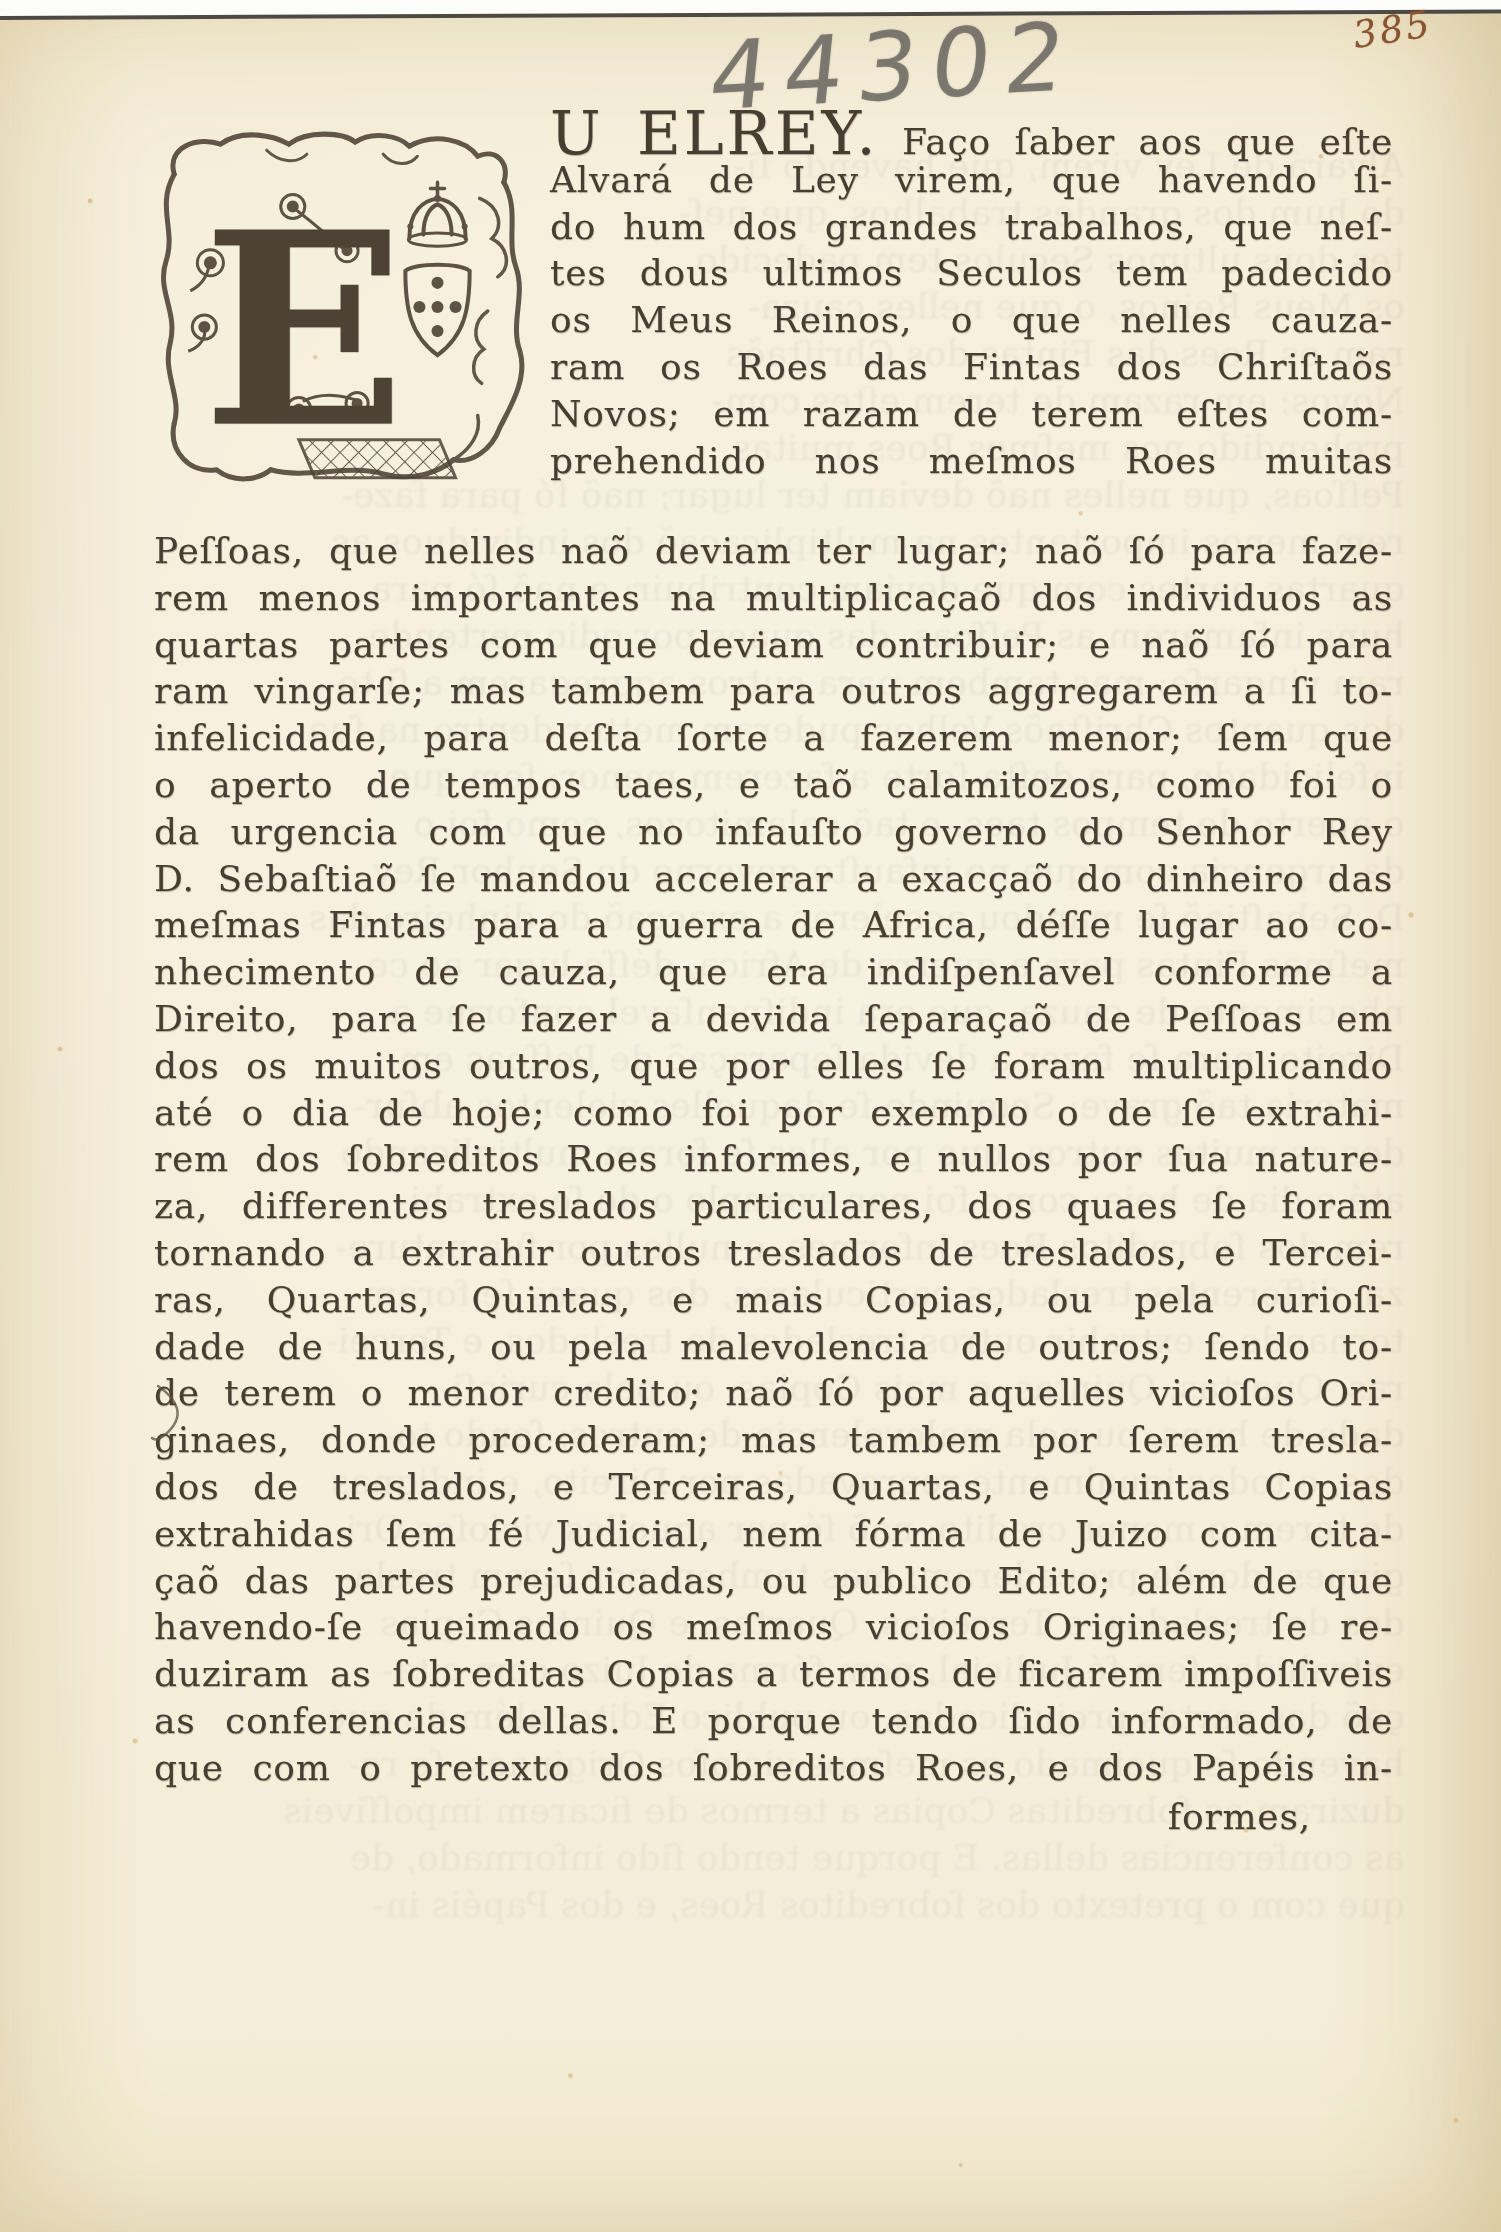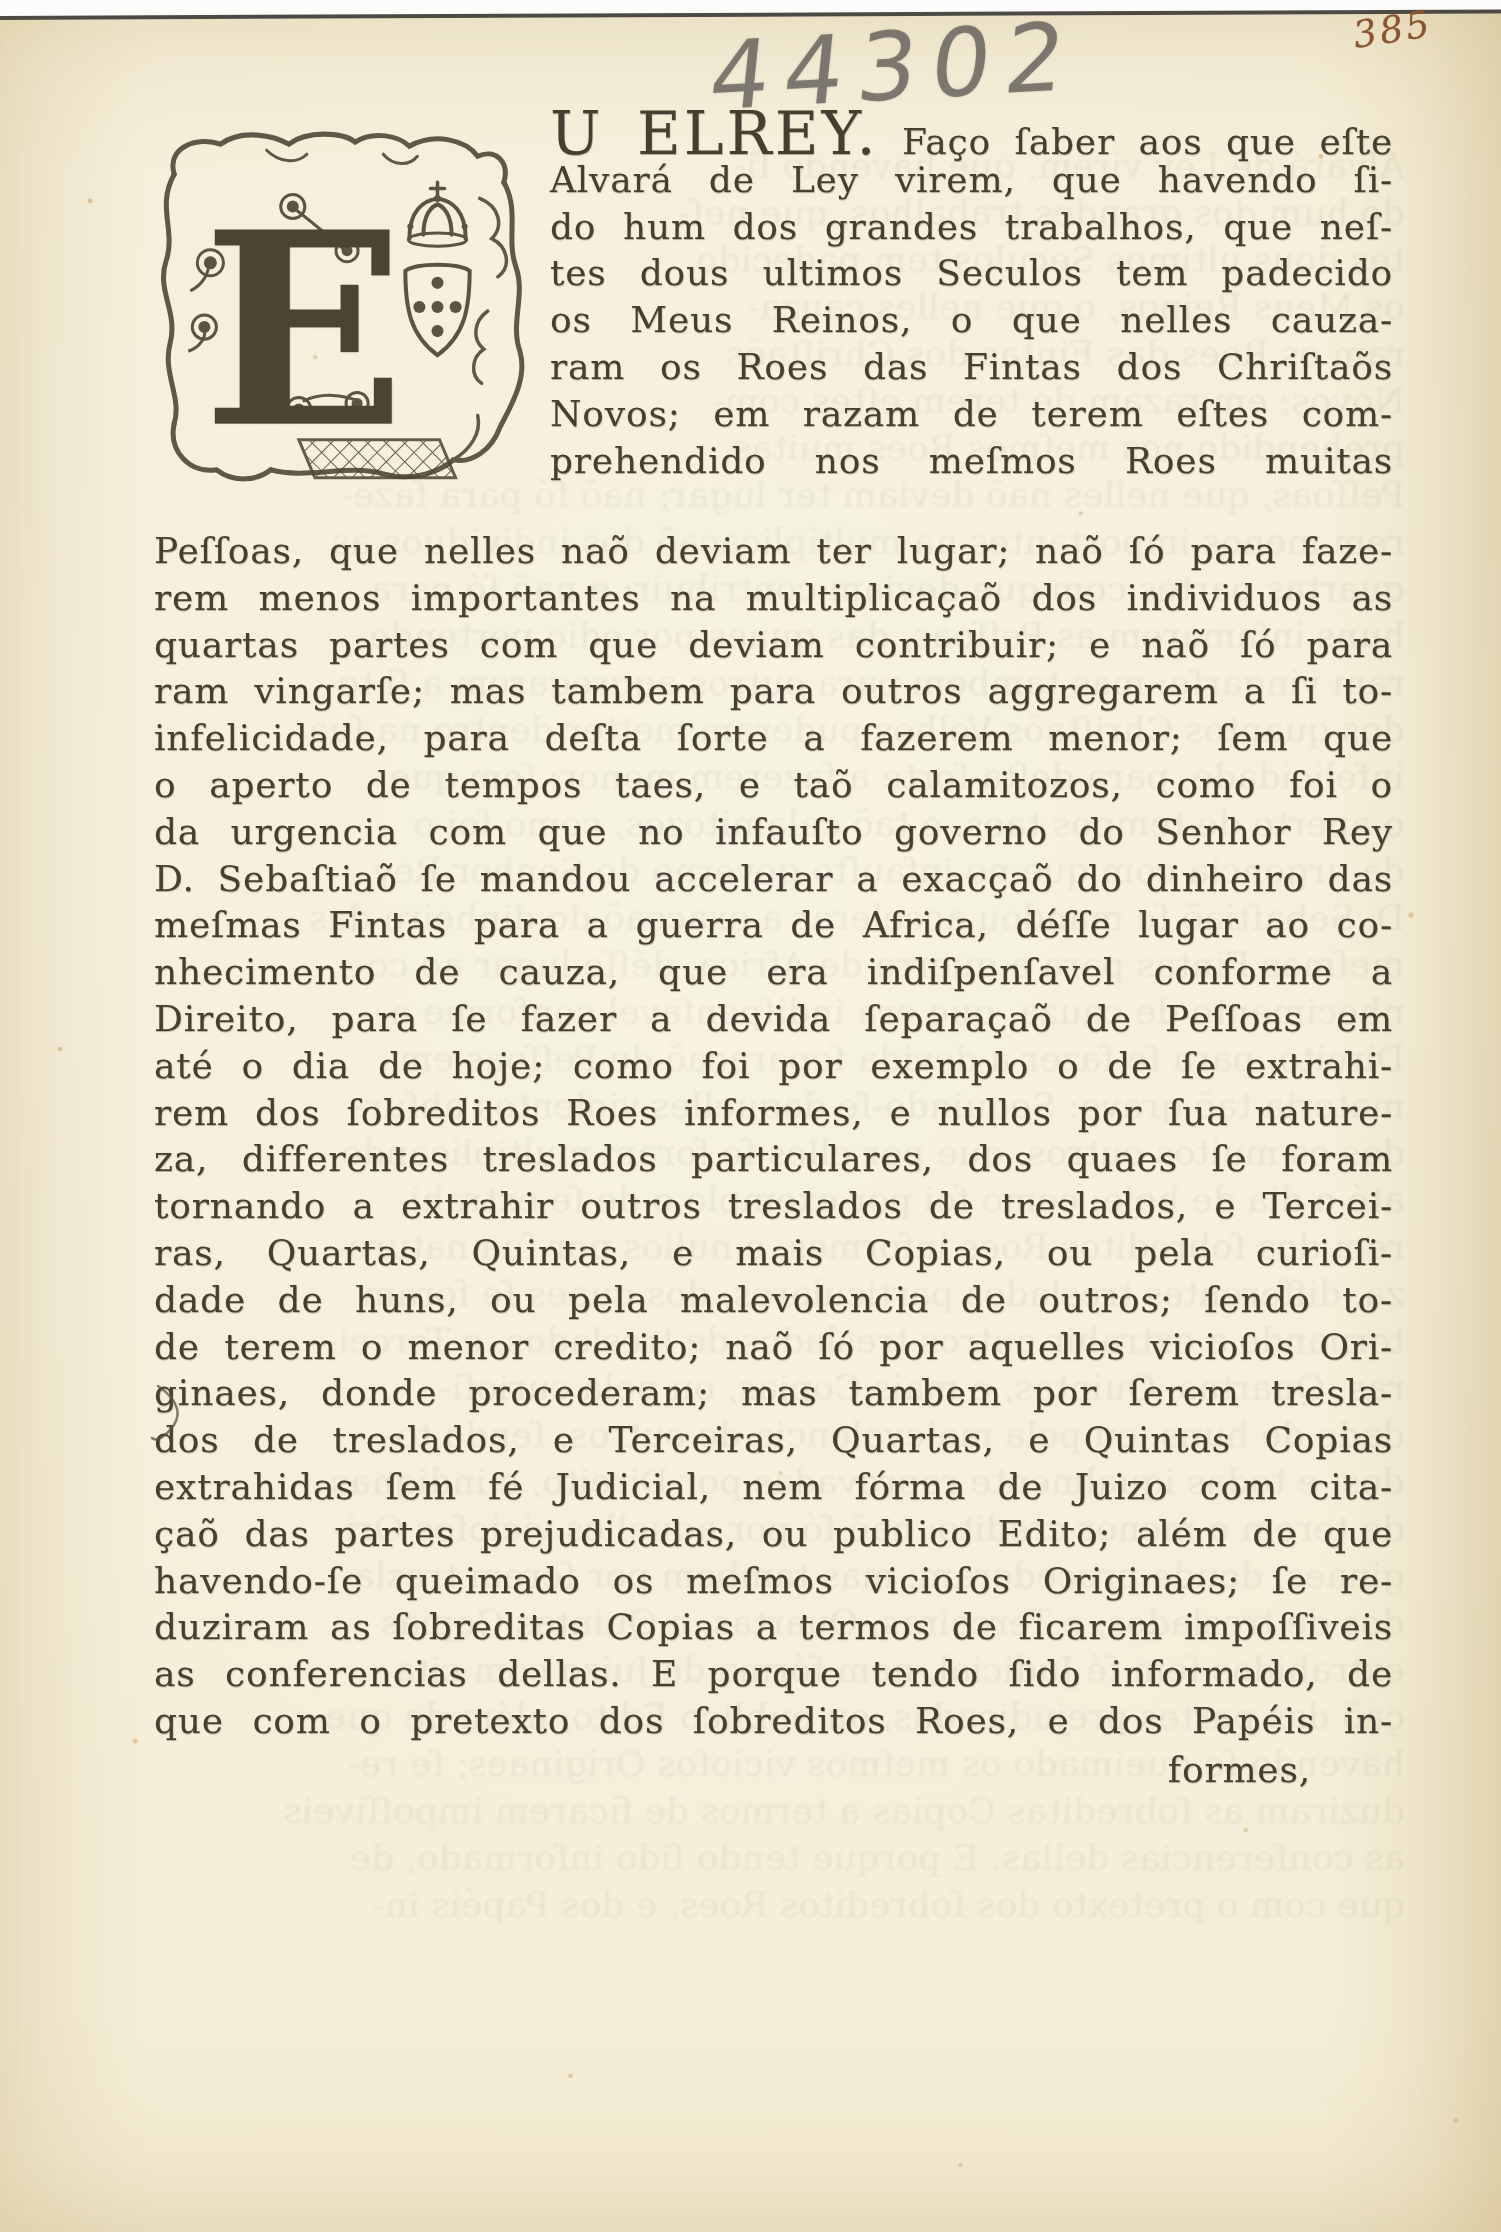--- a/index.html
+++ b/index.html
@@ -216,20 +216,21 @@
       <div class="line">rem menos importantes na multiplicaçaõ dos individuos as</div>
       <div class="line">quartas partes com que deviam contribuir; e naõ ſó para</div>
       <div class="line">ram vingarſe; mas tambem para outros aggregarem a ſi to-</div>
       <div class="line">infelicidade, para deſta ſorte a fazerem menor; ſem que</div>
       <div class="line">o aperto de tempos taes, e taõ calamitozos, como foi o</div>
       <div class="line">da urgencia com que no infauſto governo do Senhor Rey</div>
       <div class="line">D. Sebaſtiaõ ſe mandou accelerar a exacçaõ do dinheiro das</div>
       <div class="line">meſmas Fintas para a guerra de Africa, déſſe lugar ao co-</div>
       <div class="line">nhecimento de cauza, que era indiſpenſavel conforme a</div>
       <div class="line">Direito, para ſe fazer a devida ſeparaçaõ de Peſſoas em</div>
+      <div class="line">dos os muitos outros, que por elles ſe foram multiplicando</div>
       <div class="line">até o dia de hoje; como foi por exemplo o de ſe extrahi-</div>
       <div class="line">rem dos ſobreditos Roes informes, e nullos por ſua nature-</div>
       <div class="line">za, differentes treslados particulares, dos quaes ſe foram</div>
       <div class="line">tornando a extrahir outros treslados de treslados, e Tercei-</div>
       <div class="line">ras, Quartas, Quintas, e mais Copias, ou pela curioſi-</div>
       <div class="line">dade de huns, ou pela malevolencia de outros; ſendo to-</div>
       <div class="line">de terem o menor credito; naõ ſó por aquelles vicioſos Ori-</div>
       <div class="line">ginaes, donde procederam; mas tambem por ſerem tresla-</div>
       <div class="line">dos de treslados, e Terceiras, Quartas, e Quintas Copias</div>
       <div class="line">extrahidas ſem fé Judicial, nem fórma de Juizo com cita-</div>

